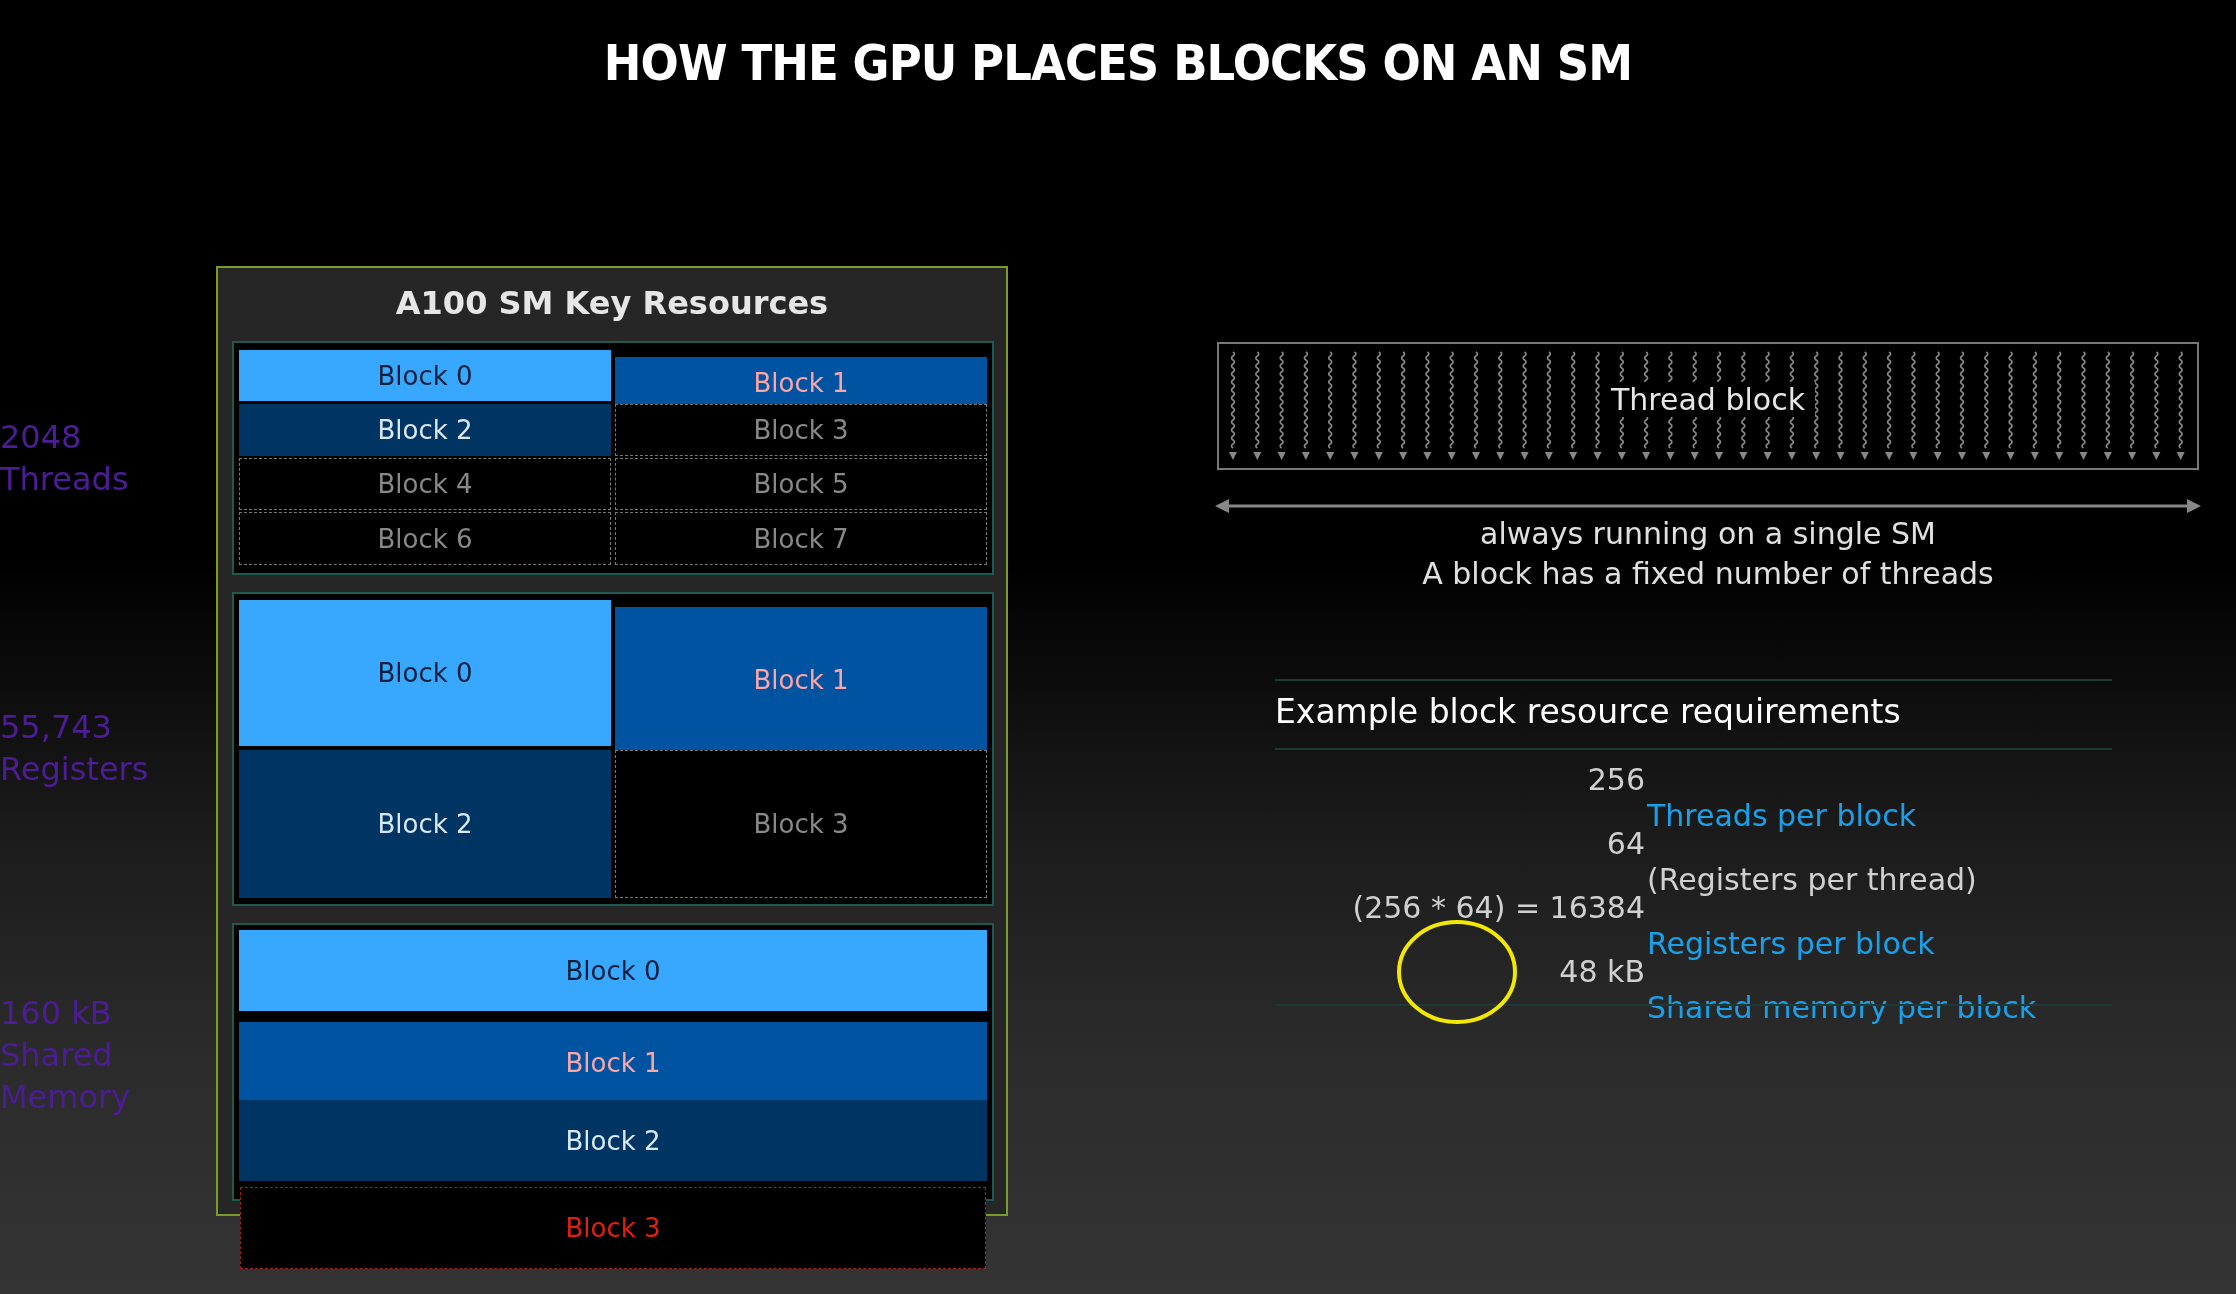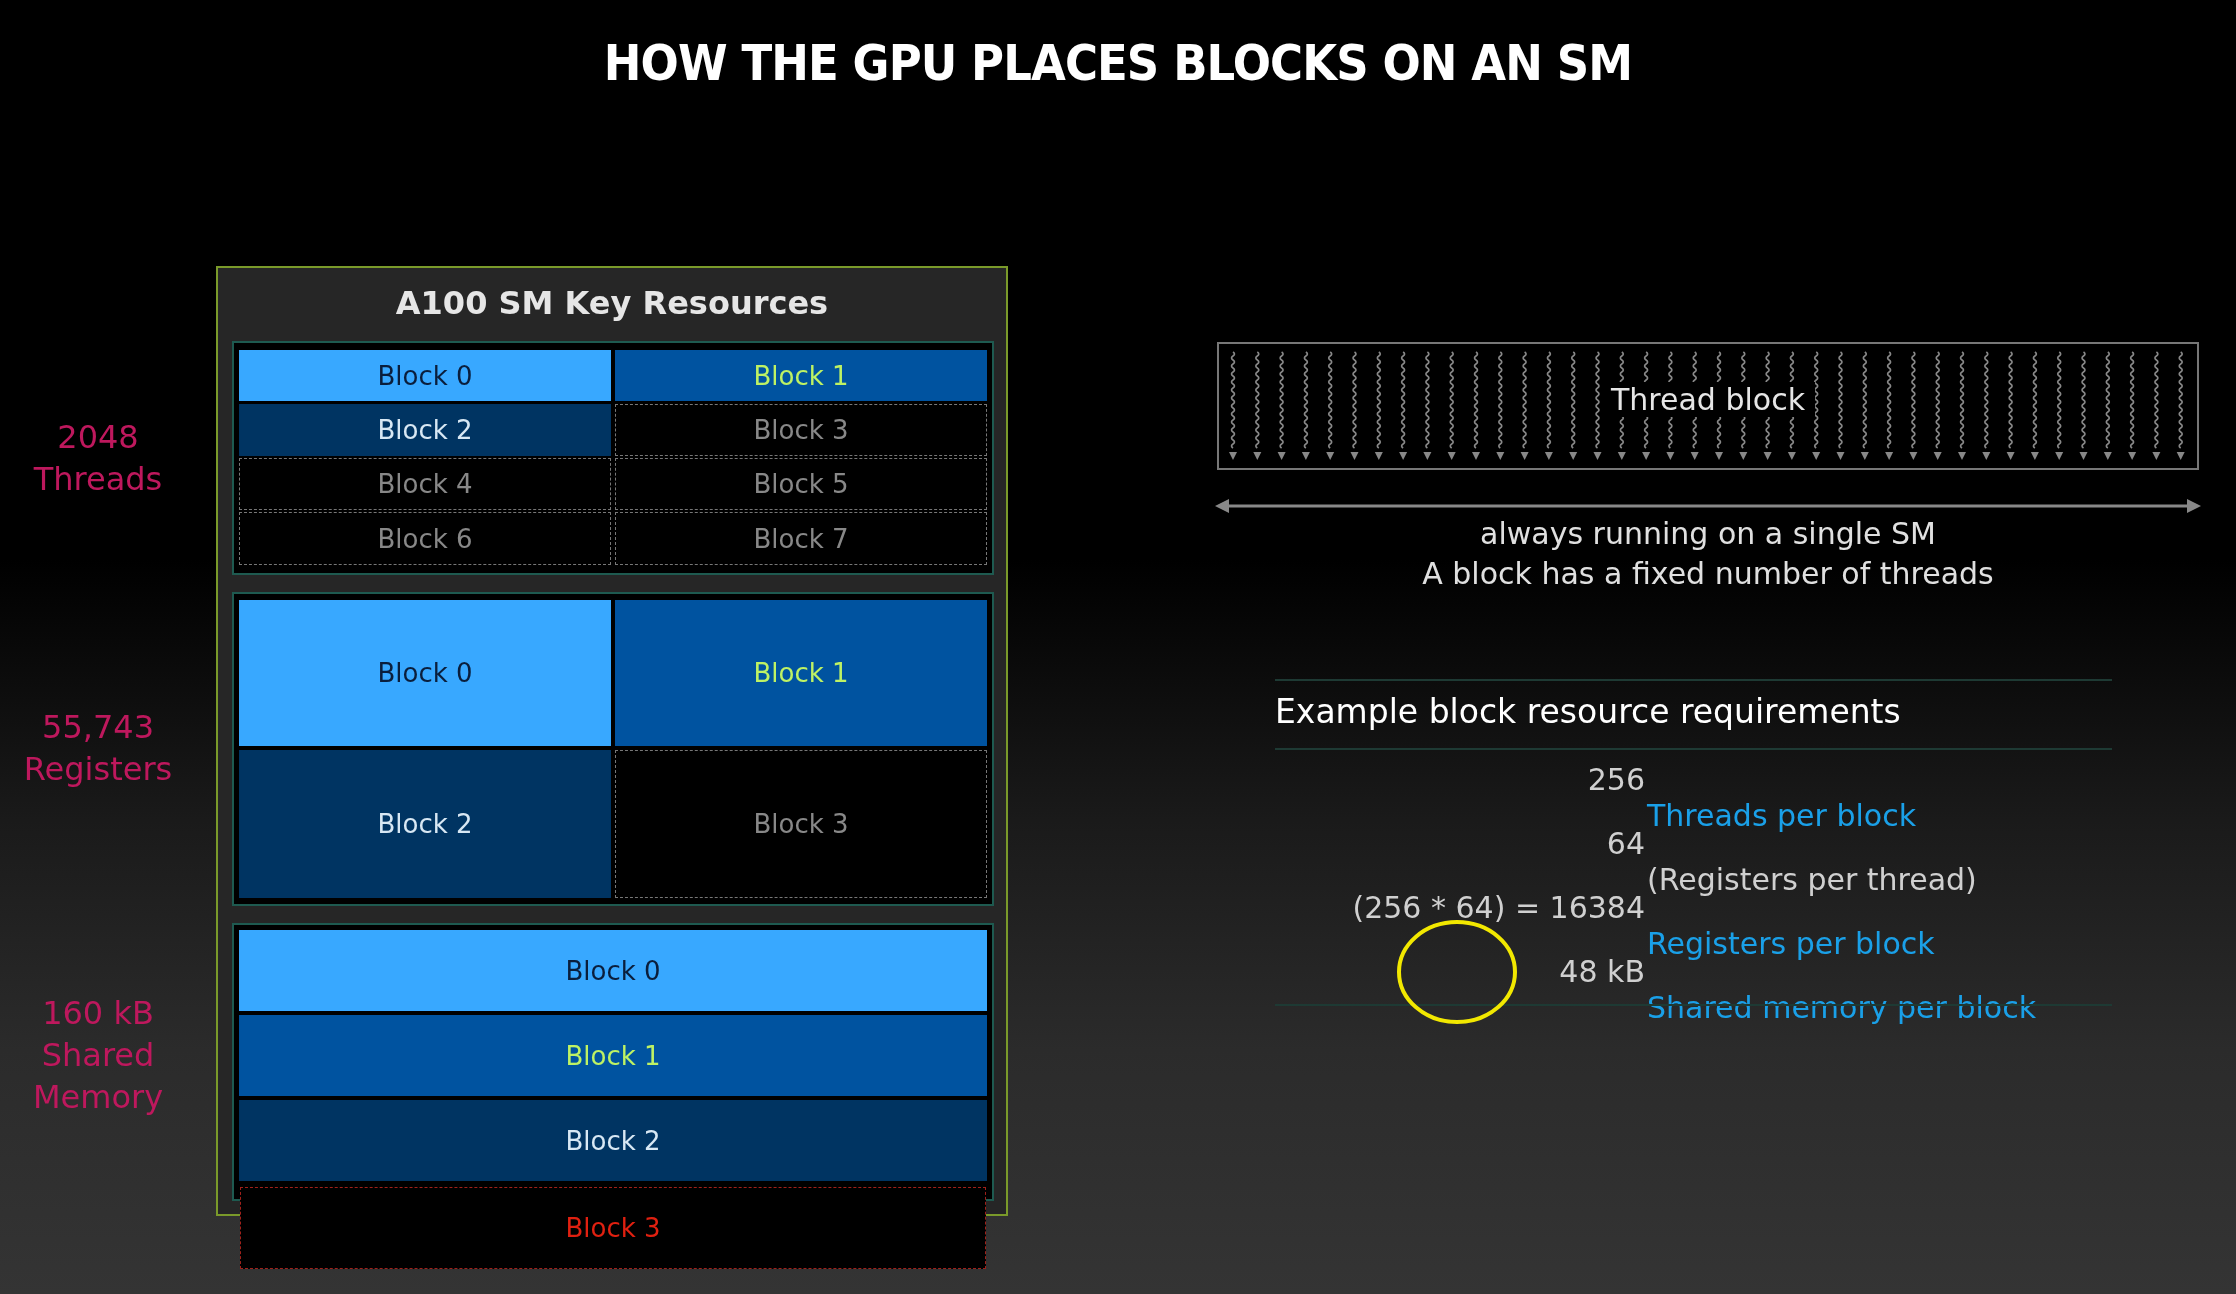--- a/index.html
+++ b/index.html
@@ -9,39 +9,39 @@
     font-family: "DejaVu Sans", sans-serif; color: #ddd;
   }
   .abs { position: absolute; }
   .title {
     left: 0; width: 2236px; top: 34px; text-align: center;
     font-family: "DejaVu Sans", sans-serif; font-weight: bold;
     font-size: 50px; color: #fff; letter-spacing: -1px;
     transform: scaleX(0.9); transform-origin: center;
   }
   .side-label {
-    left: 0; width: 196px; text-align: center; font-size: 32px; line-height: 42px; color: #be185d;
+    left: 0; width: 196px; text-align: left; font-size: 32px; line-height: 42px; color: #4c1d95;
   }
   .sm-box {
     left: 216px; top: 266px; width: 792px; height: 950px;
     background: #262626; border: 2px solid #7a9a2a; box-sizing: border-box;
   }
   .sm-title {
     left: 216px; width: 792px; top: 284px; text-align: center;
     font-size: 32px; font-weight: bold; color: #e6e6e6;
   }
   .panel {
     background: #000; border: 2px solid #1e5a50; box-sizing: border-box;
   }
   .blk {
     position: absolute; display: flex; align-items: center; justify-content: center;
     box-sizing: border-box; font-size: 26px;
   }
   .c0 { background: #38a8ff; color: #0a1e3c; }
-  .c1 { background: #0053a0; color: #bef264; }
+  .c1 { background: #0053a0; color: #fca5a5; margin-top: 7px; }
   .c2 { background: #003462; color: #d8e8f4; }
   .empty { background: #000; color: #888; border: 1.5px dashed #777; }
   .overflow { background: #000; color: #e02010; border: 1.5px dashed #a0201a; }
   .thread-box {
     left: 1217px; top: 342px; width: 982px; height: 128px;
     border: 2px solid #777; box-sizing: border-box; background: #000;
   }
   .thread-label {
     left: 1217px; width: 982px; top: 382px; text-align: center;
     font-size: 30px; color: #e6e6e6;

